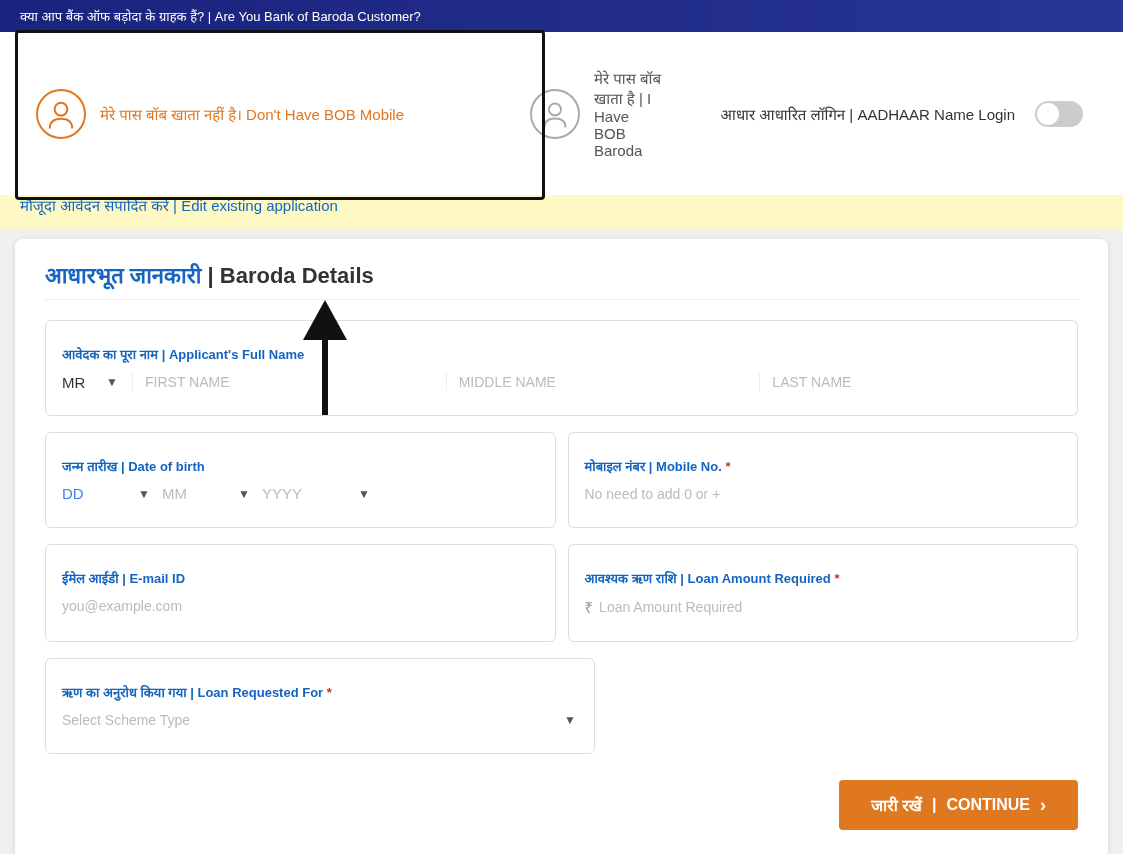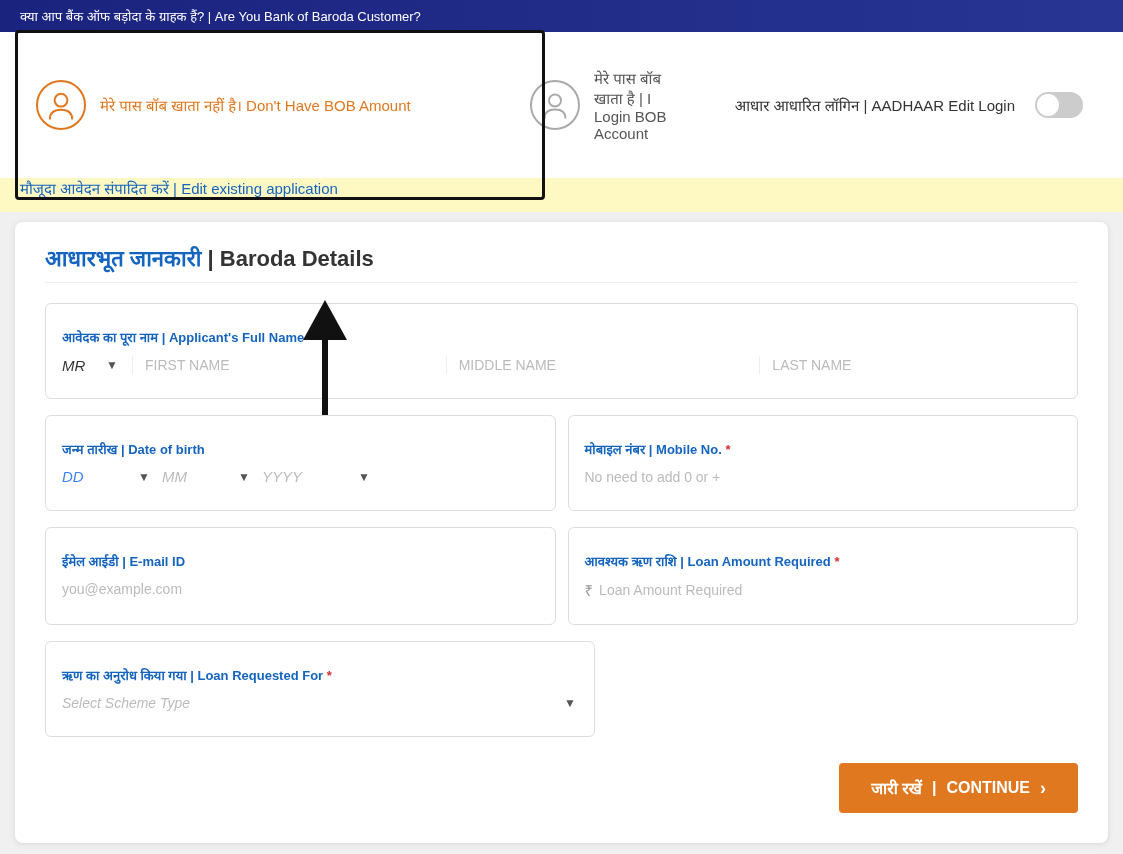--- a/index.html
+++ b/index.html
@@ -96,21 +96,20 @@
 
     select {
       appearance: none;
       border: none;
       outline: none;
       font-size: 15px;
       color: #333;
       background: transparent;
       padding-right: 24px;
       cursor: pointer;
-      font-style: italic;
     }
 
     .select-arrow {
       position: absolute;
       right: 2px;
       pointer-events: none;
       color: #555;
       font-size: 12px;
     }
 
@@ -303,35 +302,35 @@
 
   <div class="account-row">
 
     <div class="no-bob-option">
       <div class="bob-avatar-orange">
         <svg viewBox="0 0 40 40" width="32" height="32">
           <circle cx="20" cy="14" r="8" fill="none" stroke="#e07820" stroke-width="2.5"></circle>
           <path d="M6 38 Q6 26 20 26 Q34 26 34 38" fill="none" stroke="#e07820" stroke-width="2.5"></path>
         </svg>
       </div>
-      <span class="bob-text-orange">मेरे पास बॉब खाता नहीं है। Don't Have BOB Amount</span>
+      <span class="bob-text-orange">मेरे पास बॉब खाता नहीं है। Don't Have BOB Mobile</span>
     </div>
 
     <div class="aadhaar-row">
 
       <div class="have-bob-option" style="padding-left:0;">
         <div class="bob-avatar-gray">
           <svg viewBox="0 0 40 40" width="30" height="30">
             <circle cx="20" cy="14" r="8" fill="none" stroke="#aaa" stroke-width="2.5"></circle>
             <path d="M6 38 Q6 26 20 26 Q34 26 34 38" fill="none" stroke="#aaa" stroke-width="2.5"></path>
           </svg>
         </div>
-        <span class="bob-text-gray">मेरे पास बॉब खाता है | I Login BOB Account</span>
-      </div>
-      <span style="margin-left:30px; font-size:15px; color:#333;">आधार आधारित लॉगिन | AADHAAR Edit Login</span>
+        <span class="bob-text-gray">मेरे पास बॉब खाता है | I Have BOB Baroda</span>
+      </div>
+      <span style="margin-left:30px; font-size:15px; color:#333;">आधार आधारित लॉगिन | AADHAAR Name Login</span>
       <div class="toggle" style="margin-left:10px;"></div>
     </div>
   </div>
 
   <div class="edit-row">
     <a class="edit-link">मौजूदा आवेदन संपादित करें | Edit existing application</a>
   </div>
 
   <div class="highlight-selection-box"></div>
 

